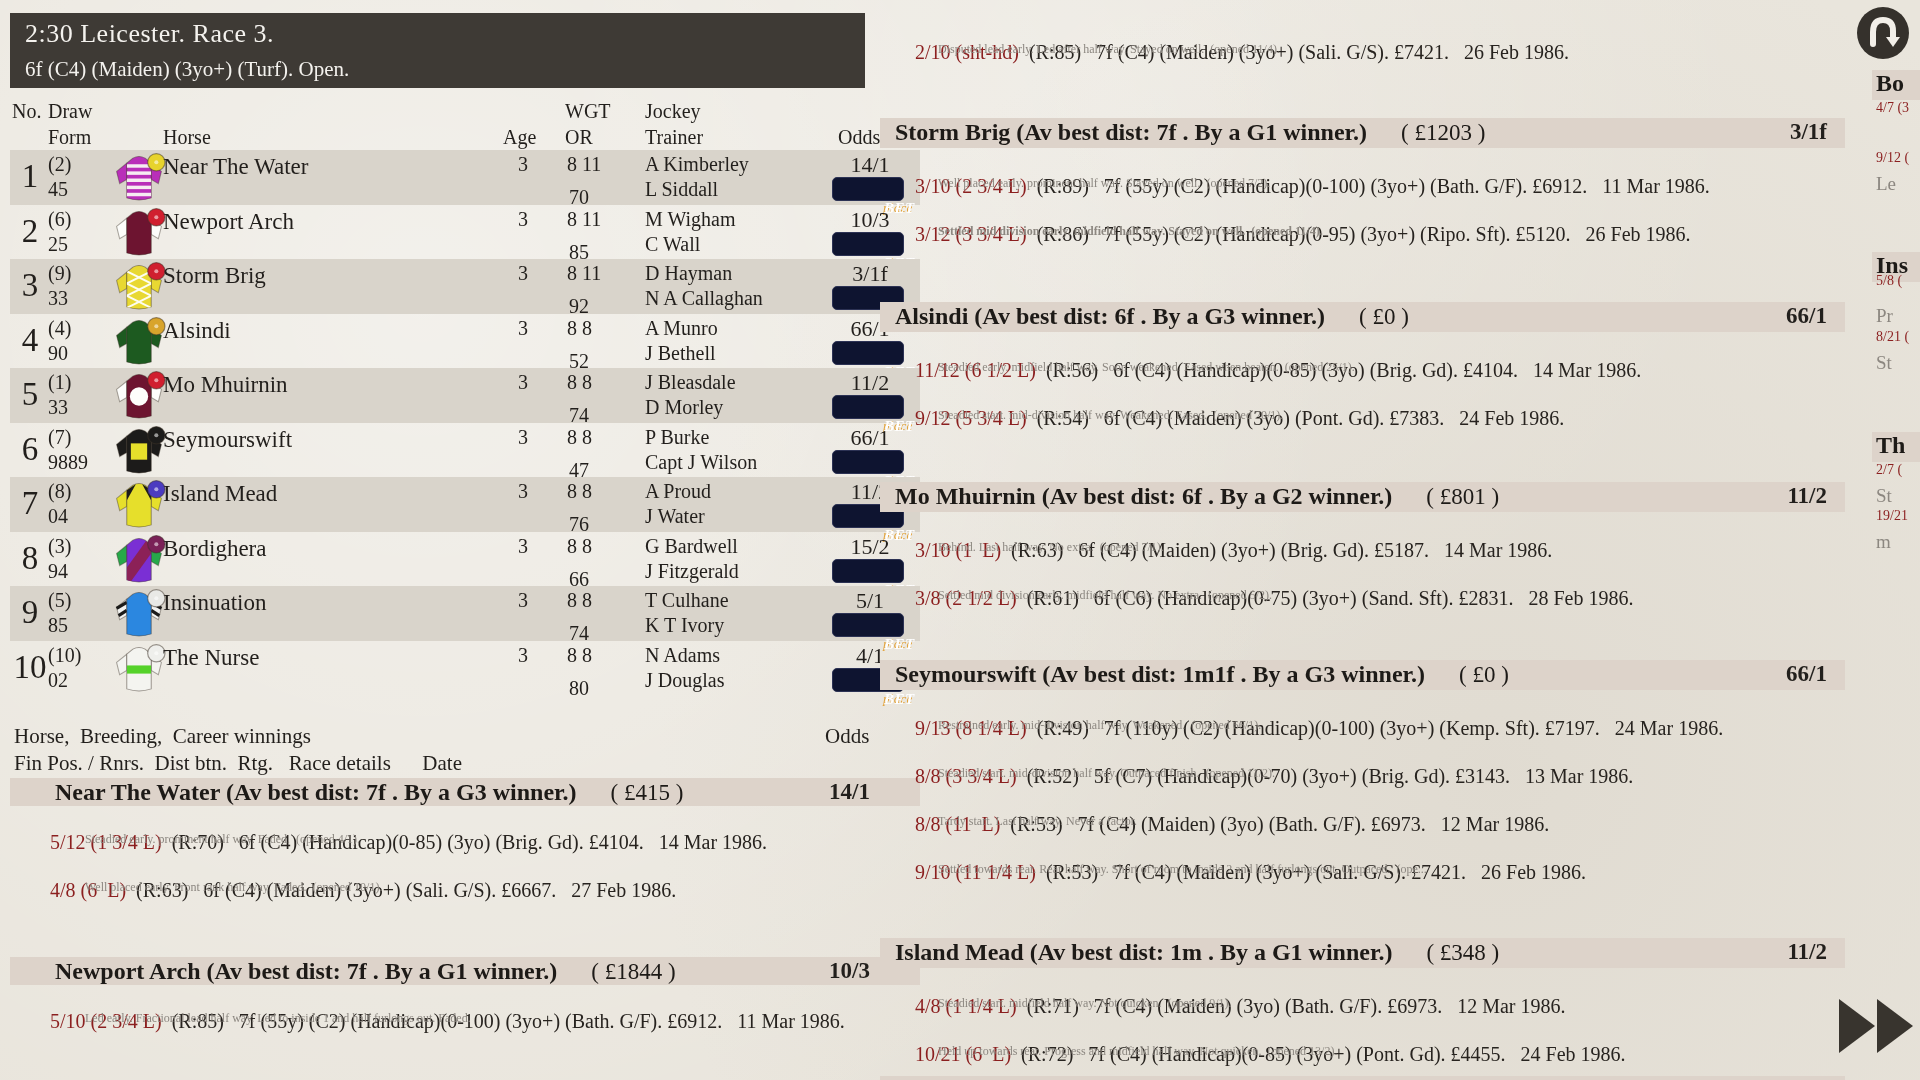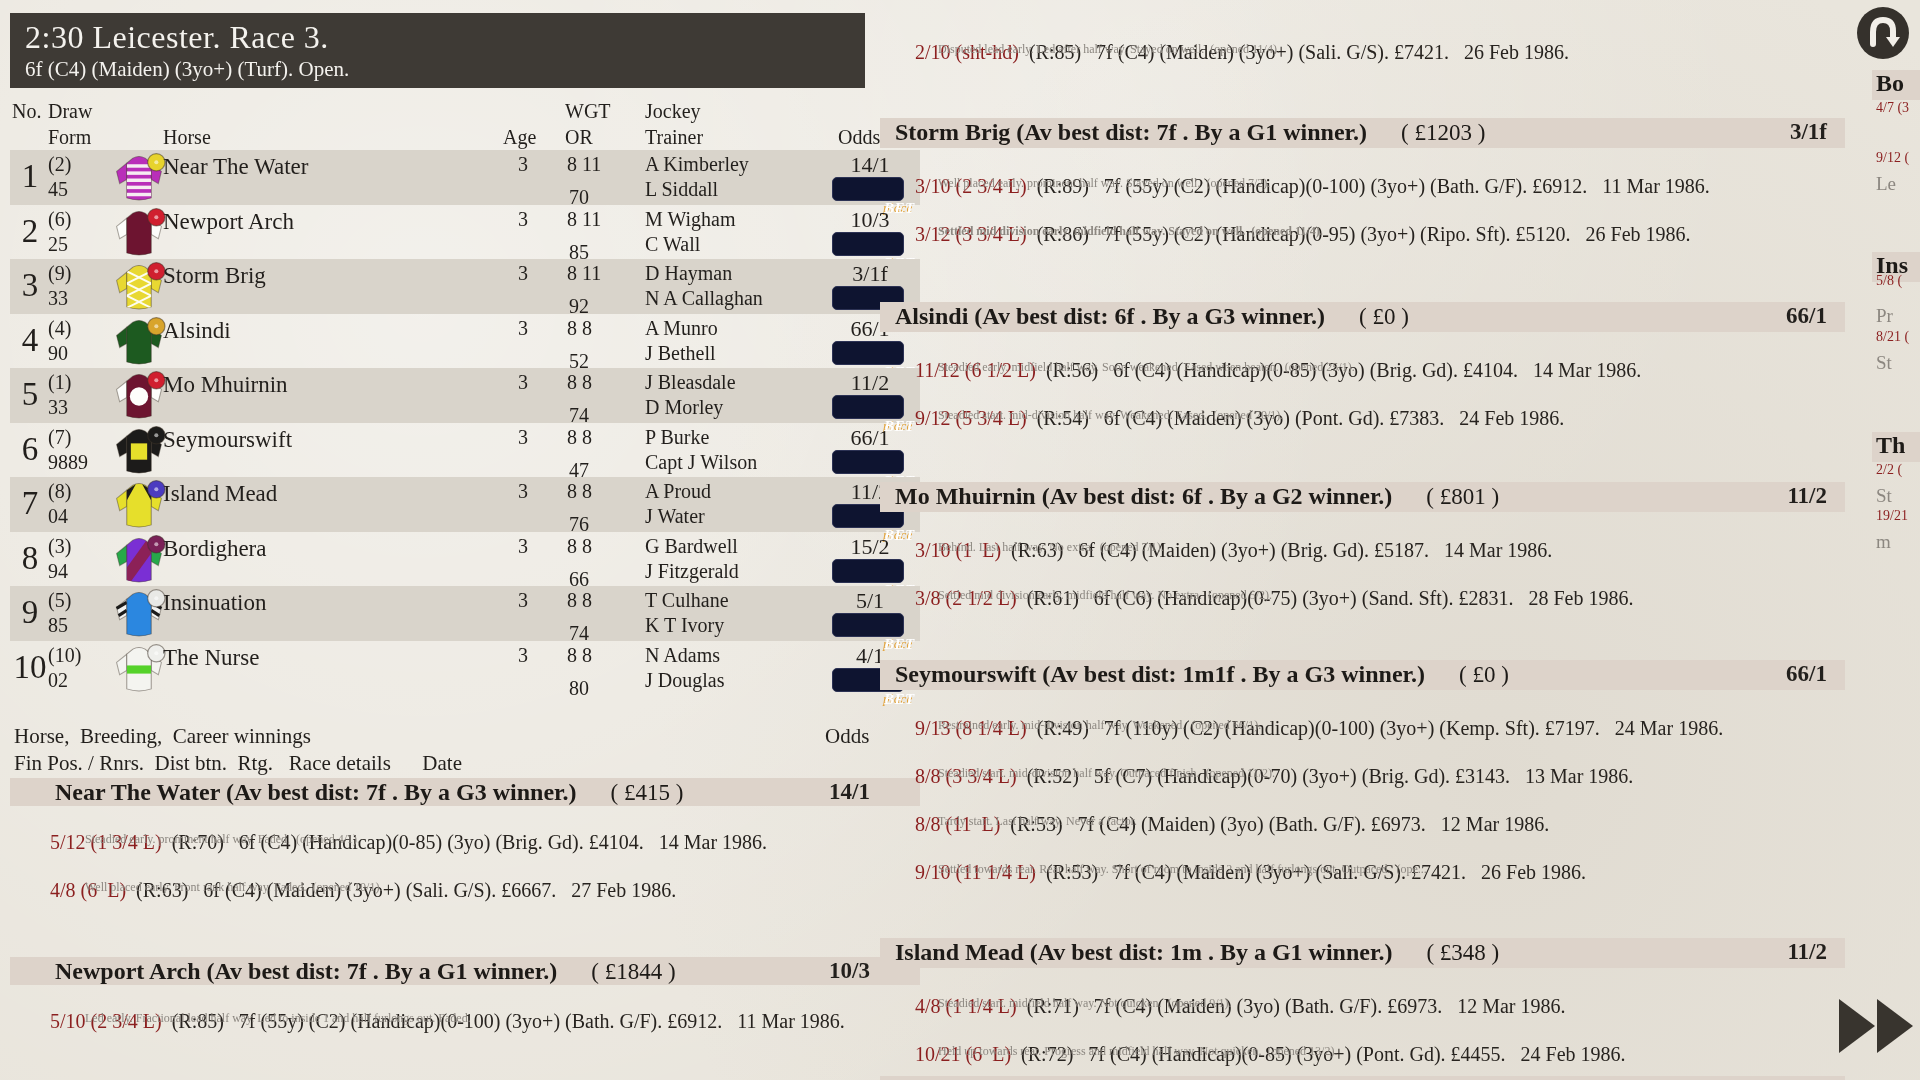--- a/index.html
+++ b/index.html
@@ -9,21 +9,21 @@
     background-image:
       radial-gradient(circle at 22% 28%, rgba(255,255,255,.45), rgba(255,255,255,0) 55%),
       radial-gradient(circle at 78% 72%, rgba(208,201,189,.35), rgba(208,201,189,0) 50%),
       radial-gradient(circle at 60% 10%, rgba(255,255,255,.25), rgba(255,255,255,0) 40%);
     font-family:"Liberation Serif","DejaVu Serif",serif;
     color:#221f1c;
   }
   
   .left-panel{position:absolute;left:10px;top:0;width:910px;height:1080px;}
   .title-bar{position:absolute;left:0;top:13px;width:855px;height:75px;background:#3e3a35;color:#f4f2ee;}
-  .title-bar .t1{position:absolute;left:15px;top:6px;font-size:32px;letter-spacing:.5px;}
+  .title-bar .t1{position:absolute;left:15px;top:6px;font-size:26px;letter-spacing:.5px;}
   .title-bar .t2{position:absolute;left:15px;top:44px;font-size:21px;}
   .col-headers span{position:absolute;font-size:20px;white-space:pre;}
   .h-no{left:2px;top:100px}.h-draw{left:38px;top:100px}.h-wgt{left:555px;top:100px}.h-jockey{left:635px;top:100px}
   .h-form{left:38px;top:126px}.h-horse{left:153px;top:126px}.h-age{left:493px;top:126px}.h-or{left:555px;top:126px}.h-trainer{left:635px;top:126px}.h-odds{left:828px;top:126px}
   .runners{position:absolute;left:0;top:150px;width:910px;height:546px;}
   .row{position:absolute;left:0;width:910px;height:54.5px;}
   .row.shade{background:#d9d4cb;}
   .row span{position:absolute;font-size:20px;white-space:pre;}
   .c-no{left:0;top:8px;width:40px;font-size:33px !important;text-align:center;}
   .c-draw{left:38px;top:3px}.c-form{left:38px;top:28px}
@@ -551,21 +551,21 @@
       <div class="frag red" style="top: 150px;">9/12 (</div>
       <div class="frag gray" style="top: 173px;">Le</div>
       <div class="frag-band" style="top: 252px;"></div>
       <div class="frag header" style="top: 252px;">Ins</div>
       <div class="frag red" style="top: 273px;">5/8 (</div>
       <div class="frag gray" style="top: 305px;">Pr</div>
       <div class="frag red" style="top: 329px;">8/21 (</div>
       <div class="frag gray" style="top: 352px;">St</div>
       <div class="frag-band" style="top: 432px;"></div>
       <div class="frag header" style="top: 432px;">Th</div>
-      <div class="frag red" style="top: 462px;">2/2 (</div>
+      <div class="frag red" style="top: 462px;">2/7 (</div>
       <div class="frag gray" style="top: 485px;">St</div>
       <div class="frag red" style="top: 508px;">19/21</div>
       <div class="frag gray" style="top: 531px;">m</div>
     </div>
 
   <div class="replay-btn">
     <svg width="54" height="54" viewBox="0 0 54 54">
       <circle cx="27" cy="27" r="26" fill="#35312c"></circle>
       <path d="M17,38 L17,26 Q17,14 27,14 Q37,14 37,25 L37,32" fill="none" stroke="#f2efe9" stroke-width="6" stroke-linecap="round"></path>
       <path d="M30,31 L44,31 L37,41 Z" fill="#f2efe9"></path>

